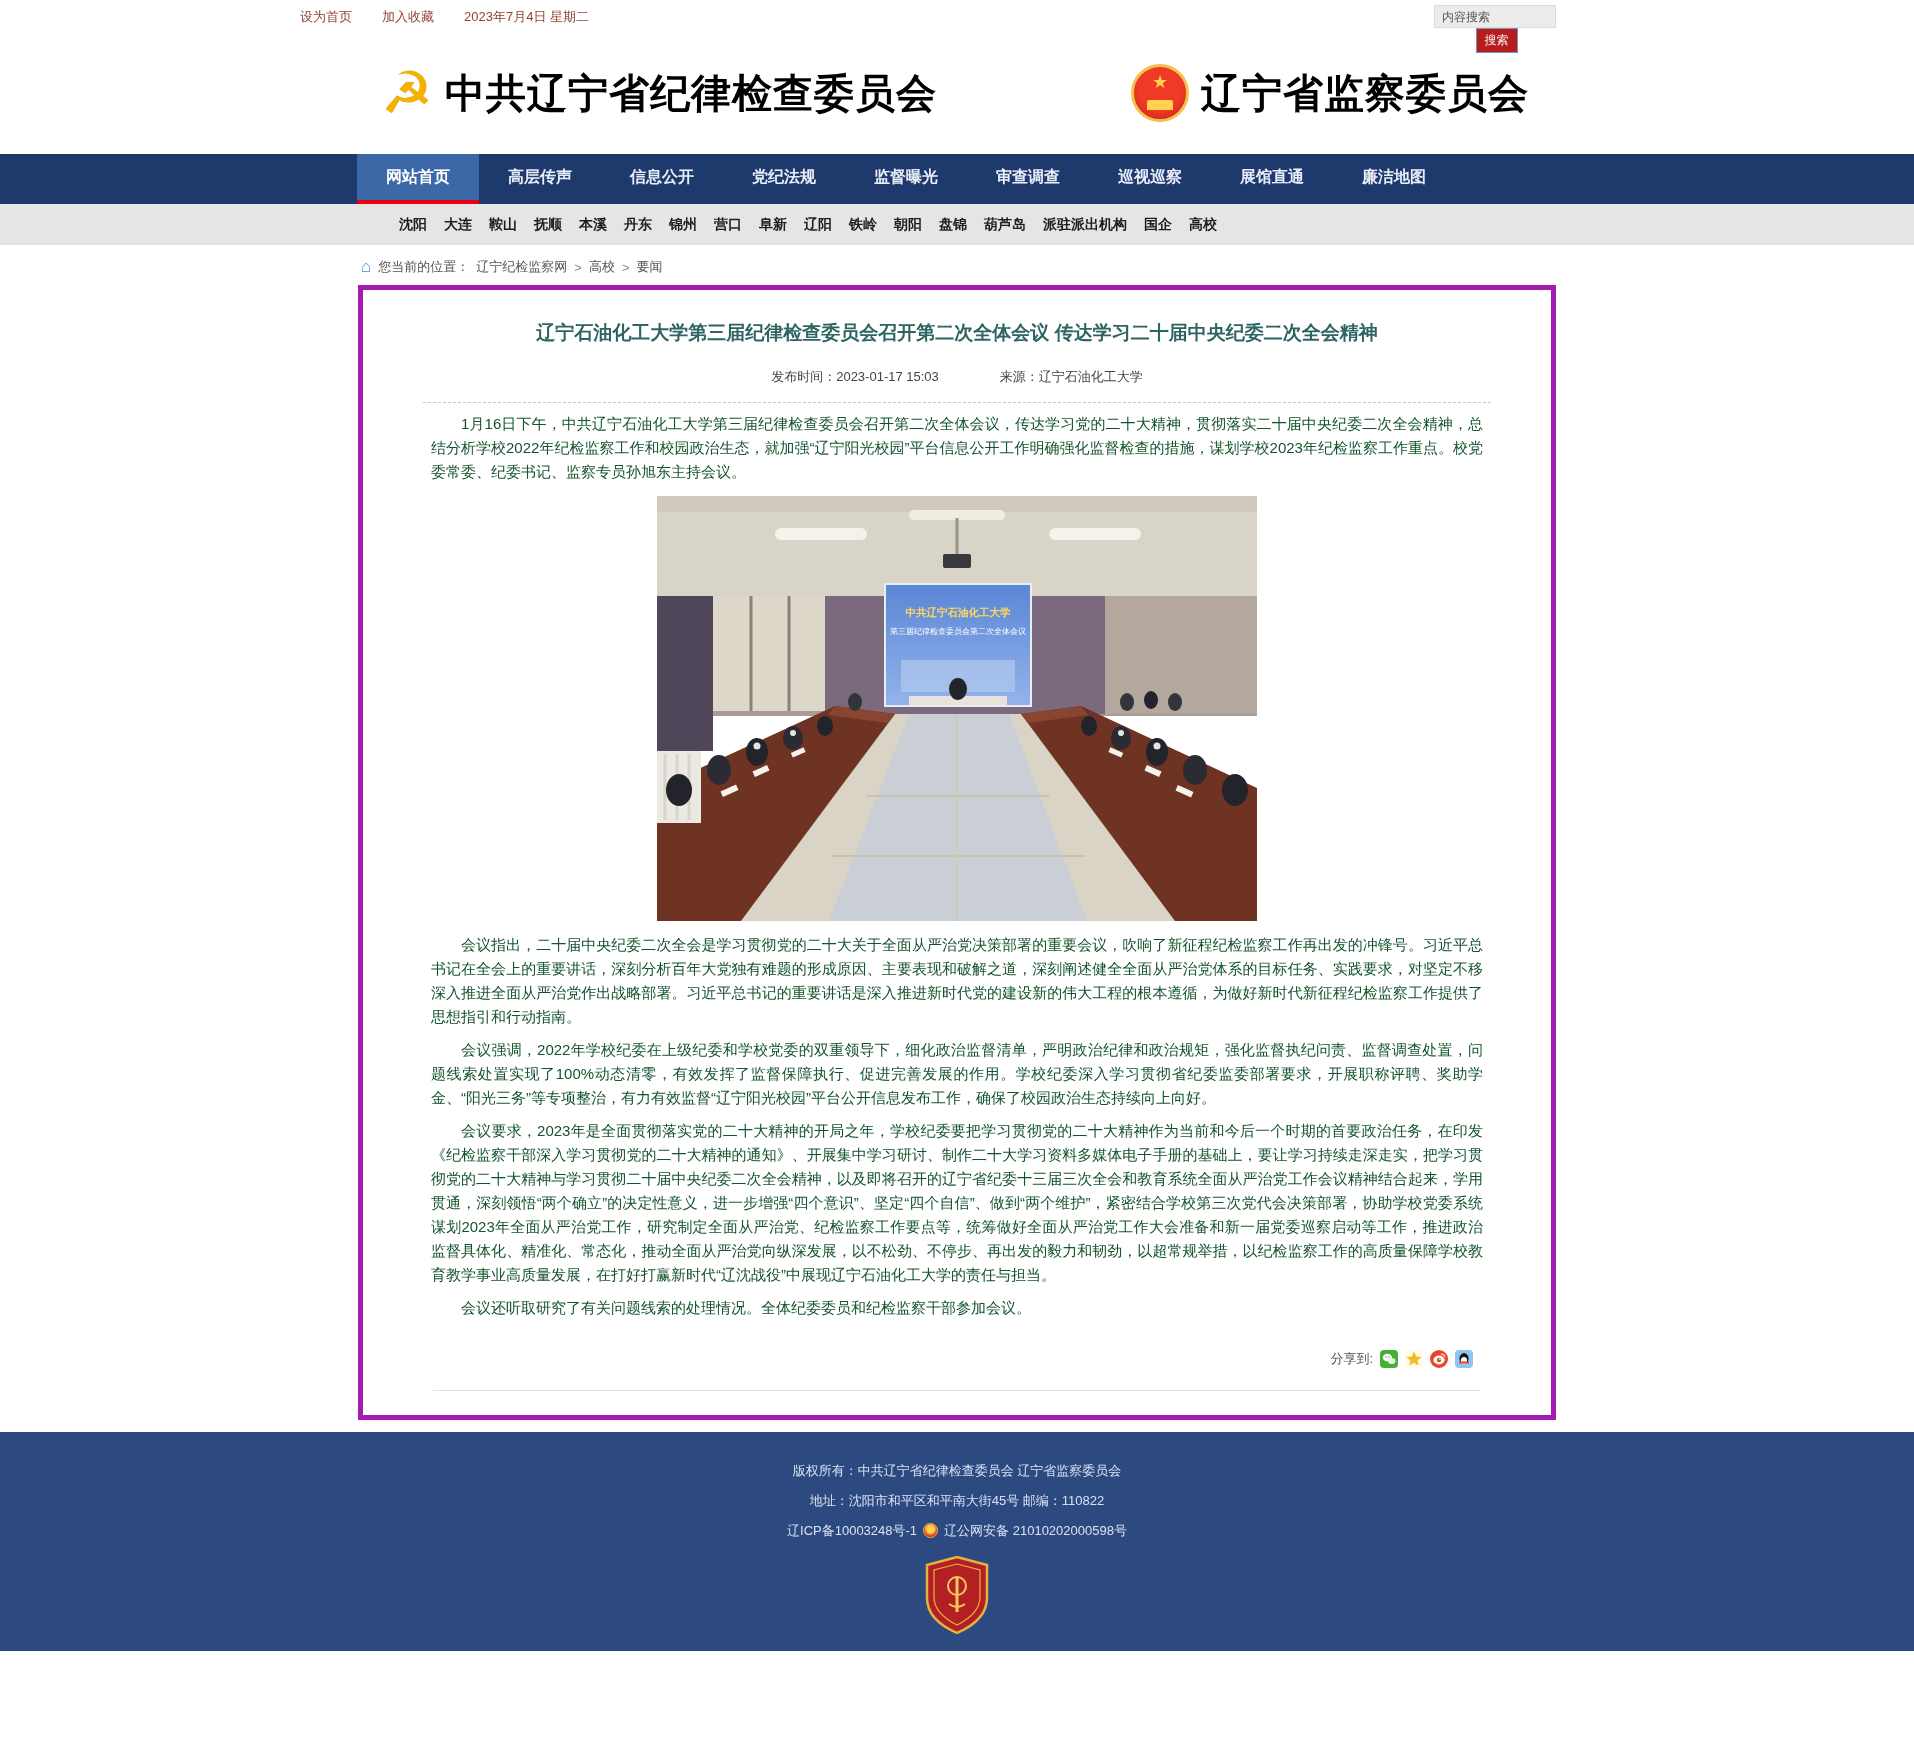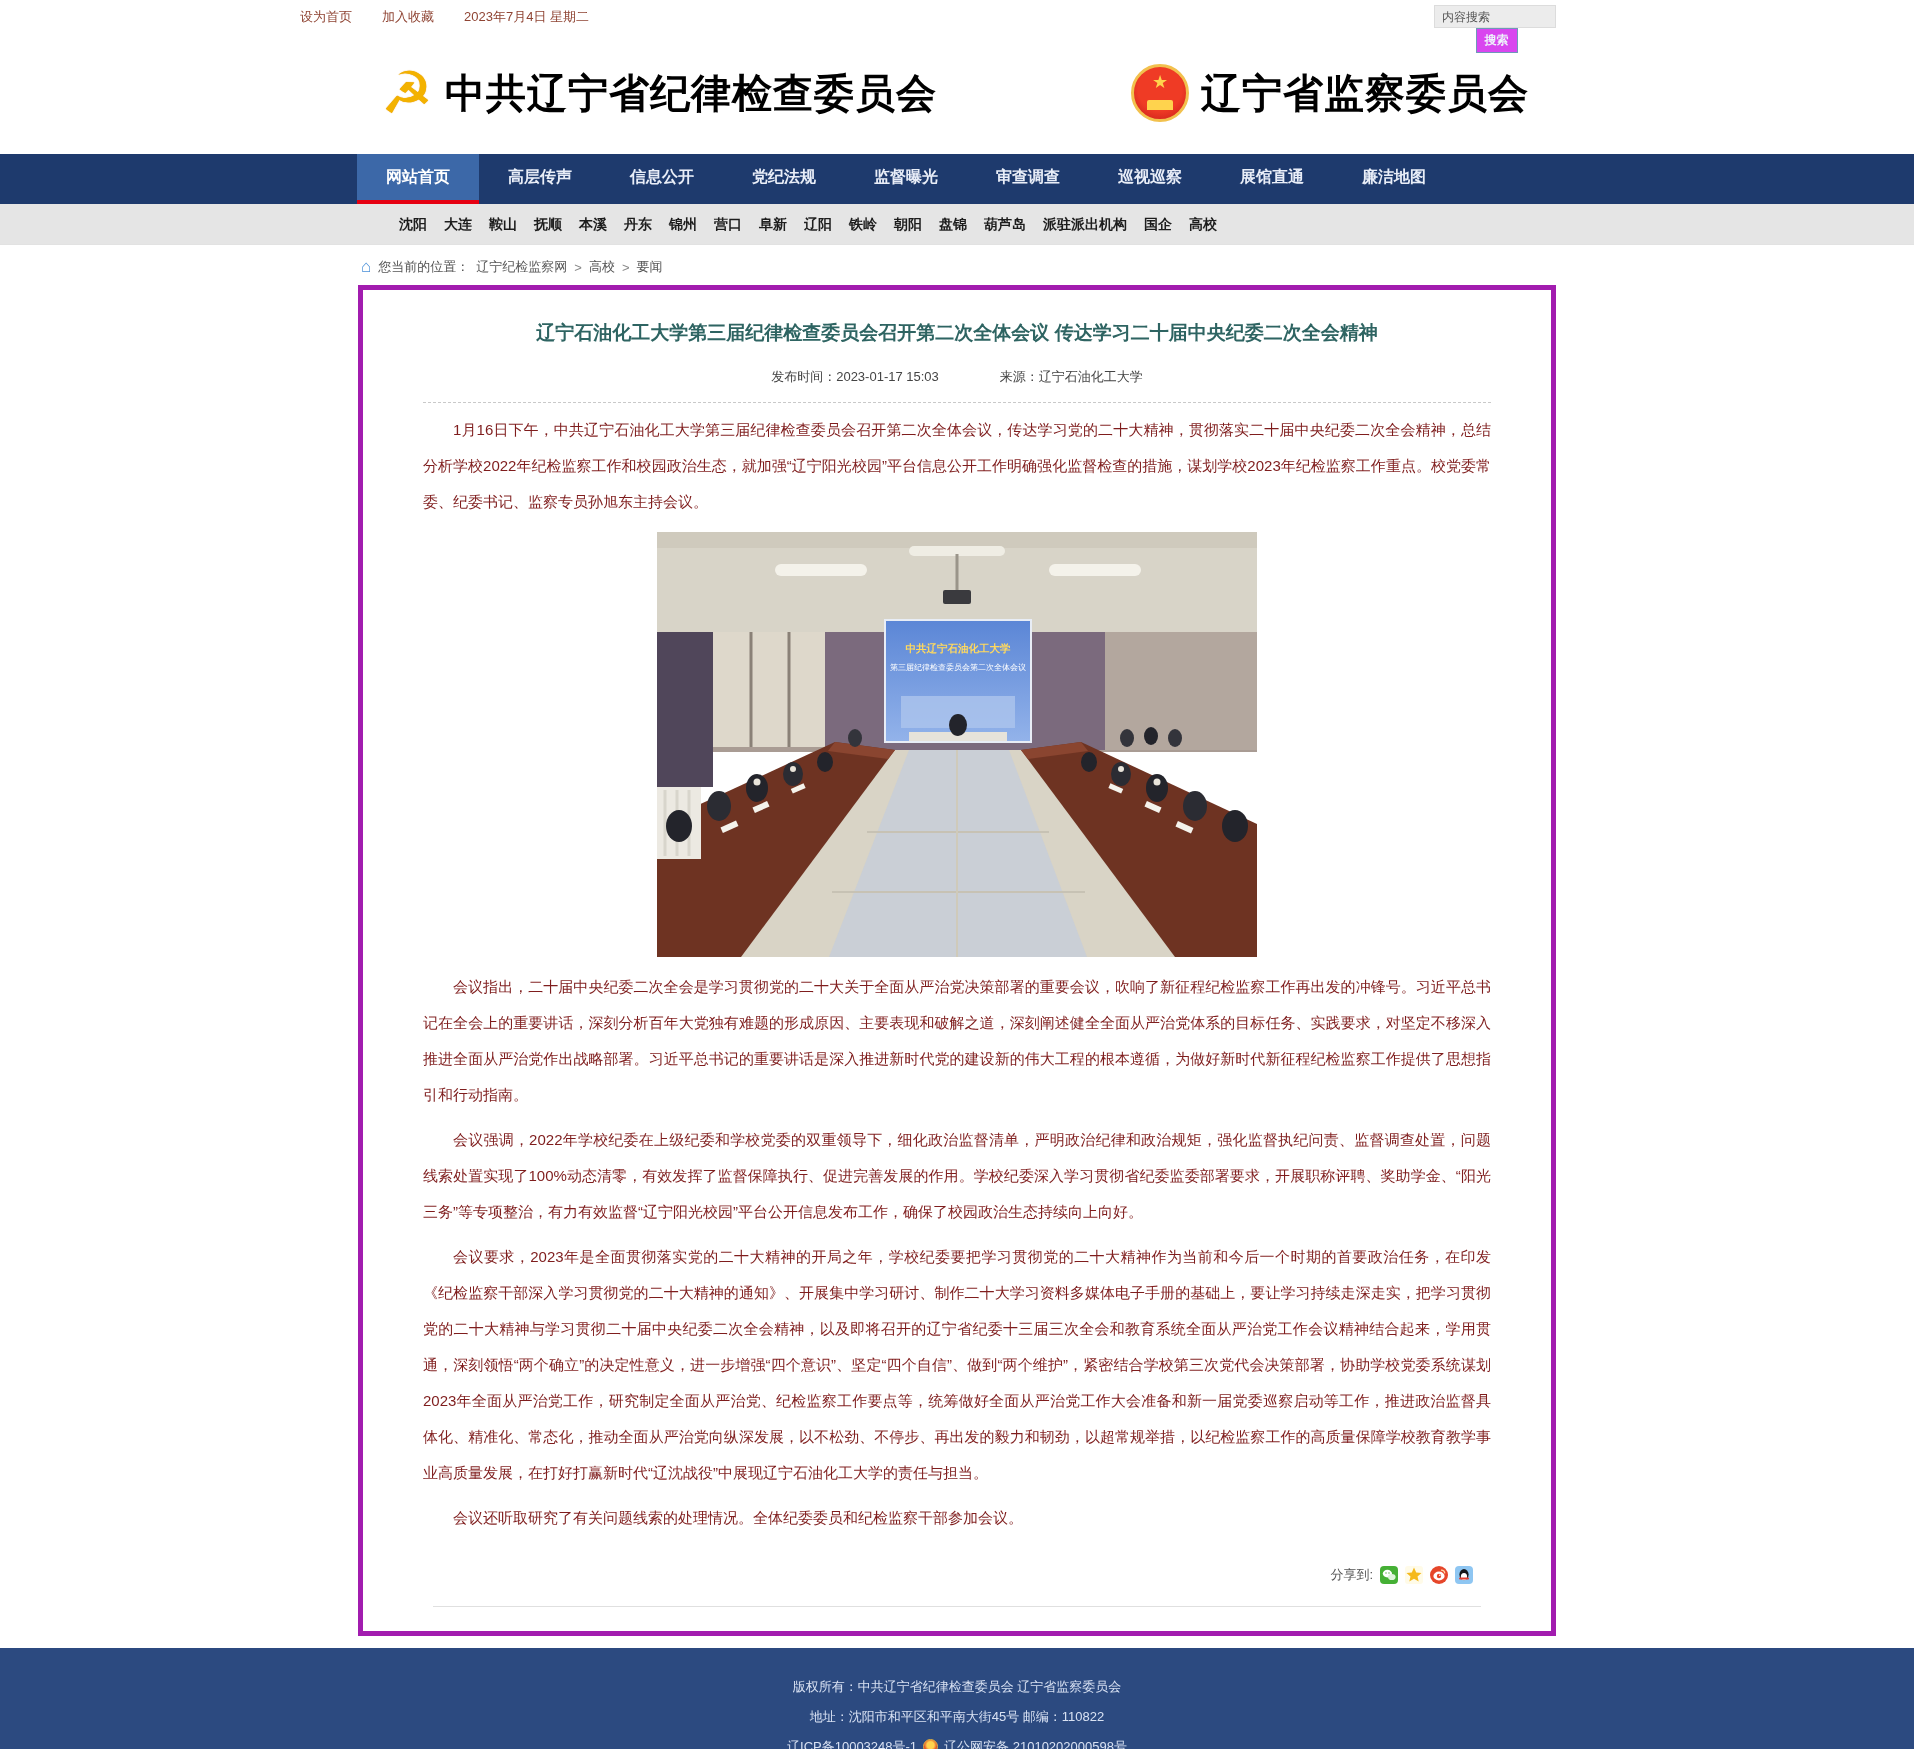--- a/index.html
+++ b/index.html
@@ -9,21 +9,21 @@
     font-family:"Liberation Sans","DejaVu Sans",sans-serif; color:#333;
   }
 
   
   .topbar { height:32px; position:relative; font-size:13px; }
   .topbar-links { position:absolute; left:300px; top:8px; display:flex; gap:30px; color:#8f4433; }
   .topbar-links span { cursor:pointer; }
   .searchbox { position:absolute; right:358px; top:5px; display:flex; align-items:center;flex-direction:column; }
   .search-input { width:122px; height:23px; background:#ececec; border:1px solid #dcdcdc; font-size:12px; padding:0 7px; color:#333; outline:none; font-family:inherit; }
   .search-input::placeholder { color:#555; }
-  .search-btn { width:42px; height:25px; margin-left:3px; background:#d946ef; color:#eef4fb; border:1px solid #6f97ba; font-size:12px; cursor:pointer; font-family:inherit;font-weight:bold; }
+  .search-btn { width:42px; height:25px; margin-left:3px; background:#b91c1c; color:#eef4fb; border:1px solid #6f97ba; font-size:12px; cursor:pointer; font-family:inherit; }
 
   
   .header { height:122px; display:flex; align-items:center; justify-content:space-between; width:1200px; margin:0 auto; padding:0 28px 0 24px; }
   .logo-group { display:flex; align-items:center; gap:12px; }
   .party-emblem { font-size:58px; line-height:58px; color:#f3b200; text-shadow:0 0 1px #e08c00; }
   .logo-text { font-size:40px; font-weight:bold; color:#000000; letter-spacing:1px; white-space:nowrap; }
   .nat-emblem { width:58px; height:58px; border-radius:50%; background:radial-gradient(circle at 50% 42%, #ef3b25 55%, #c3181a 100%); border:3px solid #f2c14e; position:relative; flex:0 0 auto; }
   .nat-emblem .star-big { position:absolute; left:50%; top:6px; transform:translateX(-50%); color:#ffd34d; font-size:18px; line-height:18px; }
   .nat-emblem .gate { position:absolute; left:50%; bottom:9px; transform:translateX(-50%); width:26px; height:10px; background:#ffd34d; border-radius:2px 2px 0 0; }
 
@@ -42,21 +42,21 @@
   .breadcrumb { width:1200px; margin:13px auto 9px; font-size:13px; color:#555; display:flex; align-items:center; gap:7px; padding-left:4px; }
   .home-glyph { color:#4a90d9; font-size:17px; line-height:14px; }
   .crumb-link { cursor:pointer; }
   .crumb-sep { color:#888; }
 
   
   .article-box { width:1198px; margin:0 auto 12px; border:5px solid #a21caf; padding:16px 60px 24px; }
   .article-title { text-align:center; font-size:19px; font-weight:bold; color:#2e6462; line-height:30px; margin:12px 0 20px; }
   .article-meta { display:flex; justify-content:center; gap:61px; font-size:13px; color:#444; padding-bottom:16px; border-bottom:1px dashed #c9c9c9; }
   .article-body { margin-top:8px; }
-  .article-body p { font-size:15px; line-height:36px; color:#7f1d1d; text-indent:2em; margin:9px 0; text-align:justify; }
+  .article-body p { font-size:15px; line-height:24px; color:#14532d; text-indent:2em; margin:9px 8px; text-align:justify; }
   figure.photo { width:600px; margin:12px auto; padding:0; }
   figure.photo svg { display:block; }
 
   
   .share-row { display:flex; justify-content:flex-end; gap:7px; margin:30px 18px 0 0; font-size:13px; color:#555; padding-bottom:22px; }
   .share-divider { border-bottom:1px solid #e0e0e0; margin:0 10px; }
   .share-icon { width:18px; height:18px; display:inline-block; cursor:pointer; }
 
   
   .footer { background:#2c4a80; margin-top:12px; padding:22px 0 14px; text-align:center; color:#d9e2f3; font-size:13px; }

